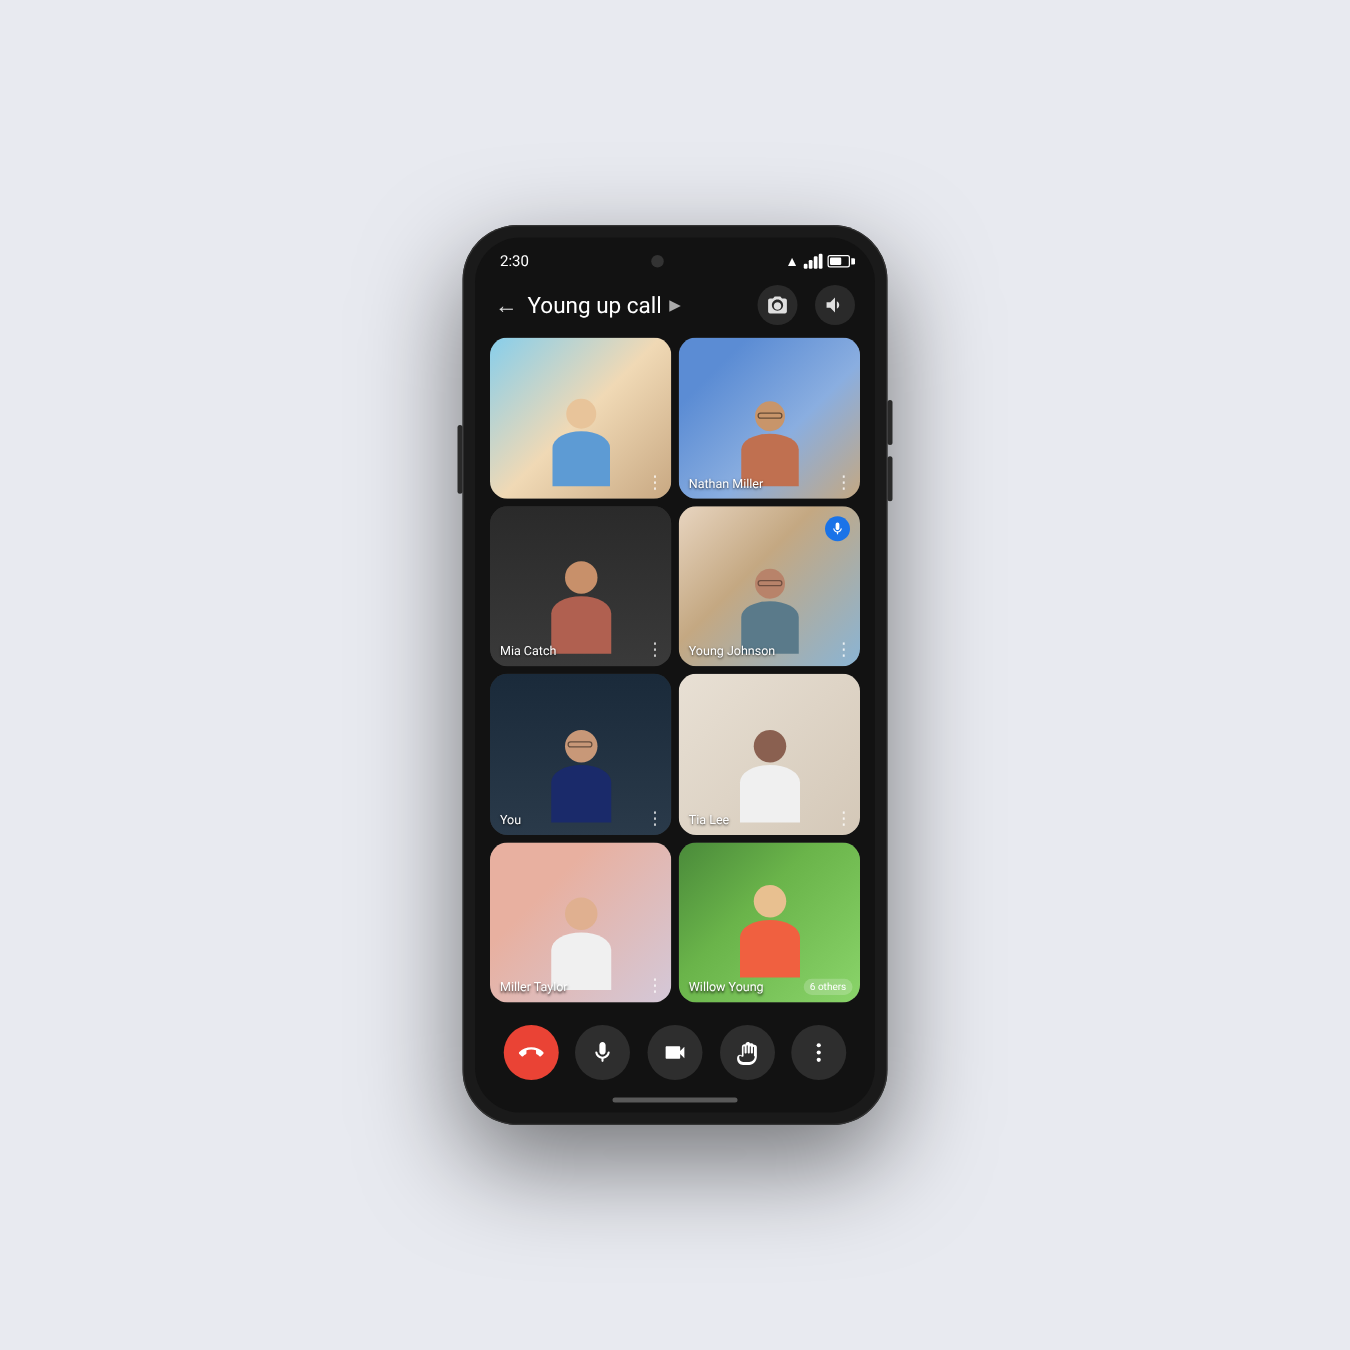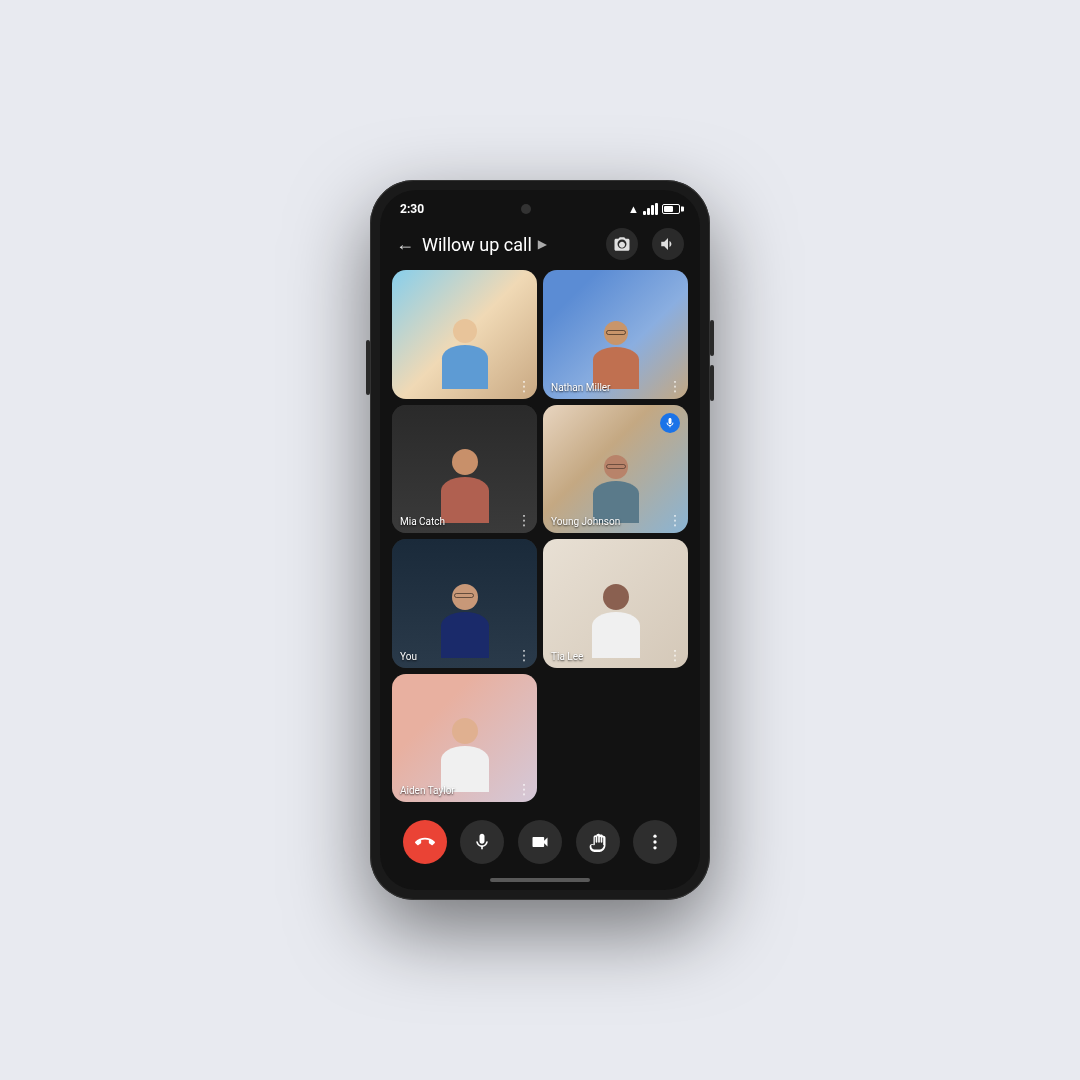--- a/index.html
+++ b/index.html
@@ -63,21 +63,21 @@
       display: flex;
       align-items: center;
       justify-content: space-between;
       padding: 12px 20px 4px 20px;
       flex-shrink: 0;
     }
 
     .status-time {
       color: white;
       font-size: 12px;
-      font-weight: 700;
+      font-weight: 400;
     }
 
     .status-notch {
       width: 10px;
       height: 10px;
       background: #333;
       border-radius: 50%;
     }
 
     .status-icons {
@@ -369,21 +369,21 @@
         <div class="battery-icon">
           <div class="battery-fill"></div>
         </div>
       </div>
     </div>
 
     <div class="call-header">
       <div class="call-header-left">
         <span class="back-arrow">←</span>
         <div class="call-title-row">
-          <span class="call-title">Willow up call</span>
+          <span class="call-title">Young up call</span>
           <span class="chevron-right">▶</span>
         </div>
       </div>
       <div class="call-header-right">
 
         <div class="header-icon-btn">
           <svg viewBox="0 0 24 24">
             <path d="M20 5h-3.17L15 3H9L7.17 5H4c-1.1 0-2 .9-2 2v12c0 1.1.9 2 2 2h16c1.1 0 2-.9 2-2V7c0-1.1-.9-2-2-2zm-8 13c-3.31 0-6-2.69-6-6s2.69-6 6-6 6 2.69 6 6-2.69 6-6 6z"></path>
             <path d="M12 9c-2.21 0-4 1.79-4 4s1.79 4 4 4 4-1.79 4-4-1.79-4-4-4z"></path>
           </svg>
@@ -469,24 +469,33 @@
         <span class="tile-label">Tia Lee</span>
         <span class="tile-more-btn">⋮</span>
       </div>
 
       <div class="video-tile tile-7">
         <div class="tile-bg"></div>
         <div style="position:absolute;bottom:10px;left:50%;transform:translateX(-50%);">
           <div style="width:26px;height:26px;border-radius:50%;background:#e0b090;margin:0 auto 2px;"></div>
           <div style="width:48px;height:46px;border-radius:50% 50% 0 0/30% 30% 0 0;background:#f0f0f0;margin:0 auto;"></div>
         </div>
-        <span class="tile-label">Aiden Taylor</span>
-        <span class="tile-more-btn">⋮</span>
-      </div>
-
+        <span class="tile-label">Miller Taylor</span>
+        <span class="tile-more-btn">⋮</span>
+      </div>
+
+      <div class="video-tile tile-8">
+        <div class="tile-bg"></div>
+        <div style="position:absolute;bottom:20px;left:50%;transform:translateX(-50%);">
+          <div style="width:26px;height:26px;border-radius:50%;background:#e8c090;margin:0 auto 2px;"></div>
+          <div style="width:48px;height:46px;border-radius:50% 50% 0 0/30% 30% 0 0;background:#f06040;margin:0 auto;"></div>
+        </div>
+        <span class="tile-label">Willow Young</span>
+        <span class="others-badge">6 others</span>
+      </div>
 
     </div>
 
     <div class="call-controls">
 
       <div class="control-btn end-call">
         <svg viewBox="0 0 24 24">
           <path d="M12 9c-1.6 0-3.15.25-4.6.72v3.1c0 .39-.23.74-.56.9-.98.49-1.87 1.12-2.66 1.85-.18.18-.43.28-.7.28-.28 0-.53-.11-.71-.29L.29 13.08c-.18-.17-.29-.42-.29-.7 0-.28.11-.53.29-.71C3.34 8.78 7.46 7 12 7s8.66 1.78 11.71 4.67c.18.18.29.43.29.71 0 .28-.11.53-.29.71l-2.48 2.48c-.18.18-.43.29-.71.29-.27 0-.52-.1-.7-.28-.79-.73-1.68-1.36-2.66-1.85-.33-.16-.56-.51-.56-.9v-3.1C15.15 9.25 13.6 9 12 9z"></path>
         </svg>
       </div>

